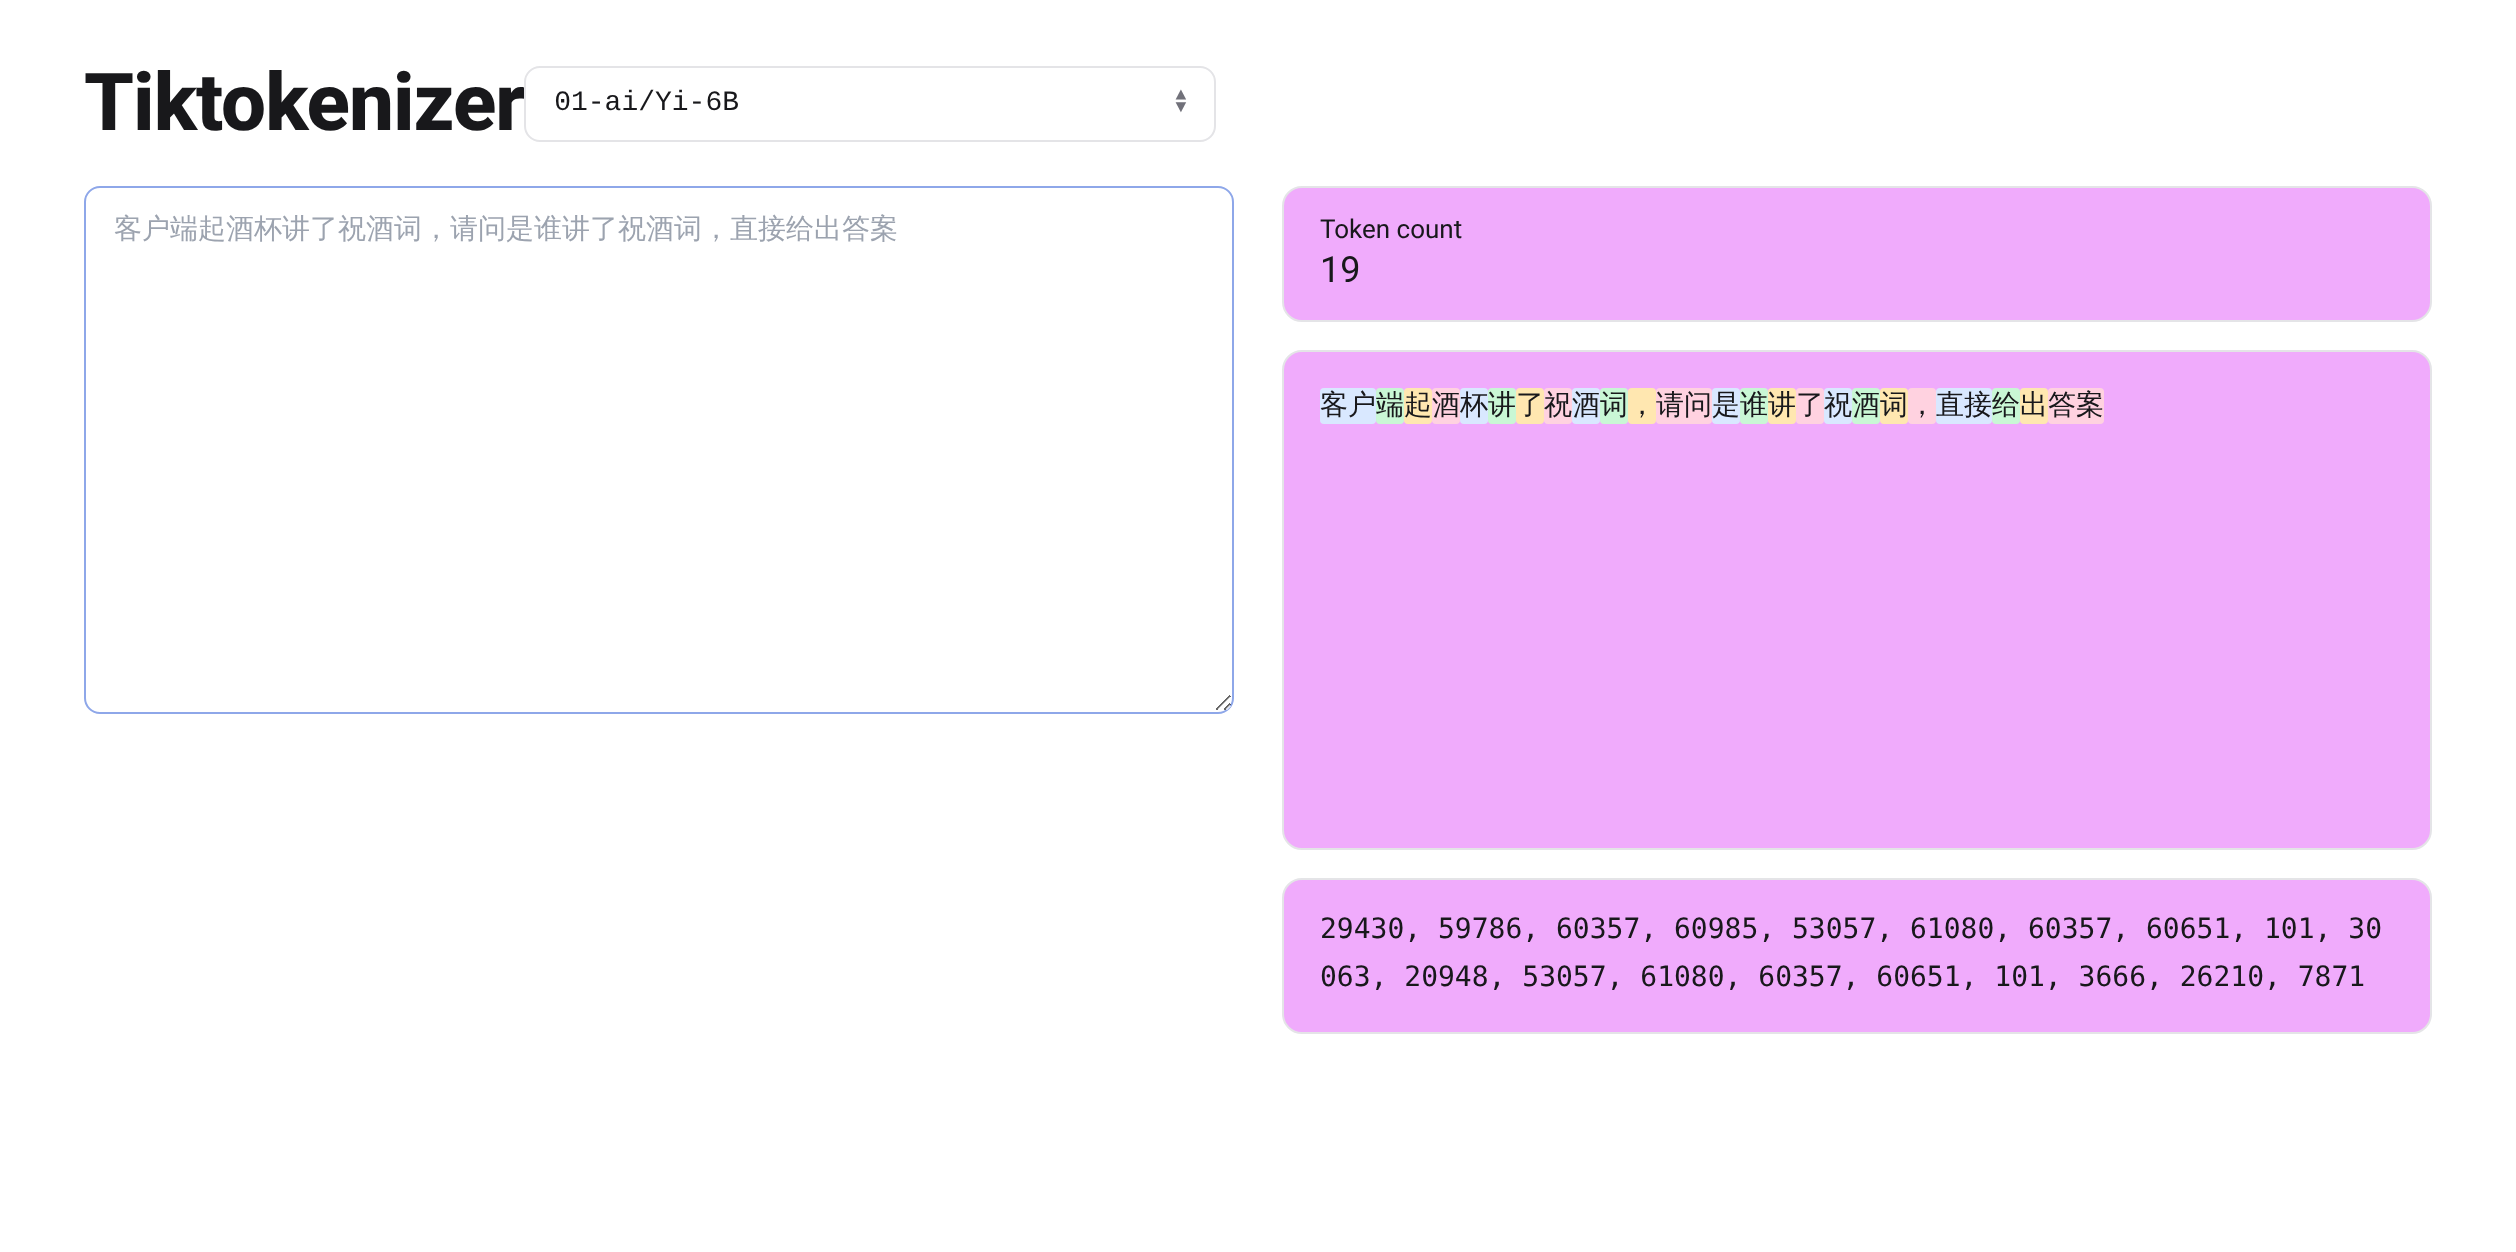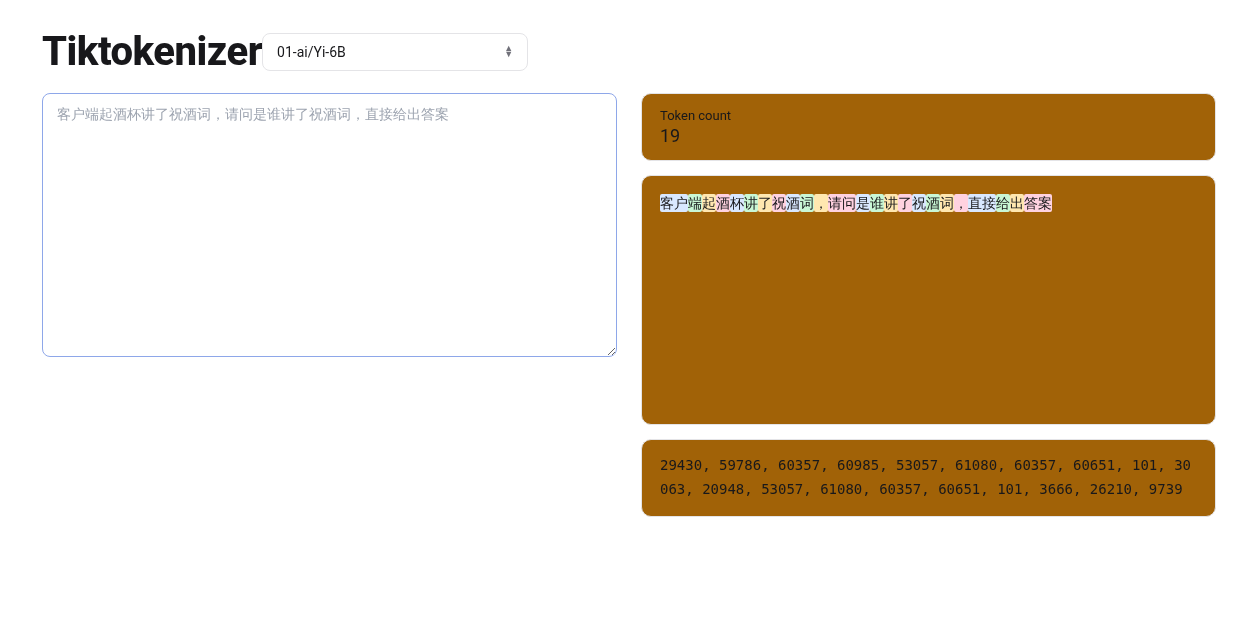--- a/index.html
+++ b/index.html
@@ -14,21 +14,22 @@
       align-items: center;
       margin-bottom: 18px;
     }
     .title {
       font-size: 40px;
       font-weight: 800;
       letter-spacing: -0.5px;
     }
     .model-select {
       position: relative;
-      width: 266px;
+      width: 346px;
+      font-family: Liberation Mono, monospace;
     }
     .model-select-box {
       display: flex;
       justify-content: space-between;
       align-items: center;
       border: 1px solid #e4e4e7;
       border-radius: 8px;
       padding: 10px 14px;
       font-size: 14px;
       background: #ffffff;
@@ -61,21 +62,21 @@
       outline: none;
     }
     .right-col {
       display: flex;
       flex-direction: column;
       gap: 14px;
     }
     .card {
       border: 1px solid #e4e4e7;
       border-radius: 10px;
-      background: #a16207;
+      background: #f0abfc;
       padding: 14px 18px;
     }
     .token-count-label {
       font-size: 13px;
       color: #18181b;
     }
     .token-count-value {
       font-size: 18px;
       font-weight: 400;
       margin-top: 2px;
@@ -121,15 +122,15 @@
   <textarea class="input-area" style="">客户端起酒杯讲了祝酒词，请问是谁讲了祝酒词，直接给出答案</textarea>
 
   <div class="right-col">
     <div class="card">
       <div class="token-count-label">Token count</div>
       <div class="token-count-value">19</div>
     </div>
 
     <div class="card tokens-card" id="tokens"><span class="tok" style="background: rgb(217, 232, 255);">客户</span><span class="tok" style="background: rgb(201, 247, 213);">端</span><span class="tok" style="background: rgb(255, 231, 176);">起</span><span class="tok" style="background: rgb(255, 210, 224);">酒</span><span class="tok" style="background: rgb(217, 232, 255);">杯</span><span class="tok" style="background: rgb(201, 247, 213);">讲</span><span class="tok" style="background: rgb(255, 231, 176);">了</span><span class="tok" style="background: rgb(255, 210, 224);">祝</span><span class="tok" style="background: rgb(217, 232, 255);">酒</span><span class="tok" style="background: rgb(201, 247, 213);">词</span><span class="tok" style="background: rgb(255, 231, 176);">，</span><span class="tok" style="background: rgb(255, 210, 224);">请问</span><span class="tok" style="background: rgb(217, 232, 255);">是</span><span class="tok" style="background: rgb(201, 247, 213);">谁</span><span class="tok" style="background: rgb(255, 231, 176);">讲</span><span class="tok" style="background: rgb(255, 210, 224);">了</span><span class="tok" style="background: rgb(217, 232, 255);">祝</span><span class="tok" style="background: rgb(201, 247, 213);">酒</span><span class="tok" style="background: rgb(255, 231, 176);">词</span><span class="tok" style="background: rgb(255, 210, 224);">，</span><span class="tok" style="background: rgb(217, 232, 255);">直接</span><span class="tok" style="background: rgb(201, 247, 213);">给</span><span class="tok" style="background: rgb(255, 231, 176);">出</span><span class="tok" style="background: rgb(255, 210, 224);">答案</span></div>
 
-    <div class="card ids-card">29430, 59786, 60357, 60985, 53057, 61080, 60357, 60651, 101, 30063, 20948, 53057, 61080, 60357, 60651, 101, 3666, 26210, 9739</div>
+    <div class="card ids-card">29430, 59786, 60357, 60985, 53057, 61080, 60357, 60651, 101, 30063, 20948, 53057, 61080, 60357, 60651, 101, 3666, 26210, 7871</div>
   </div>
 </div>
 
 </body></html>

